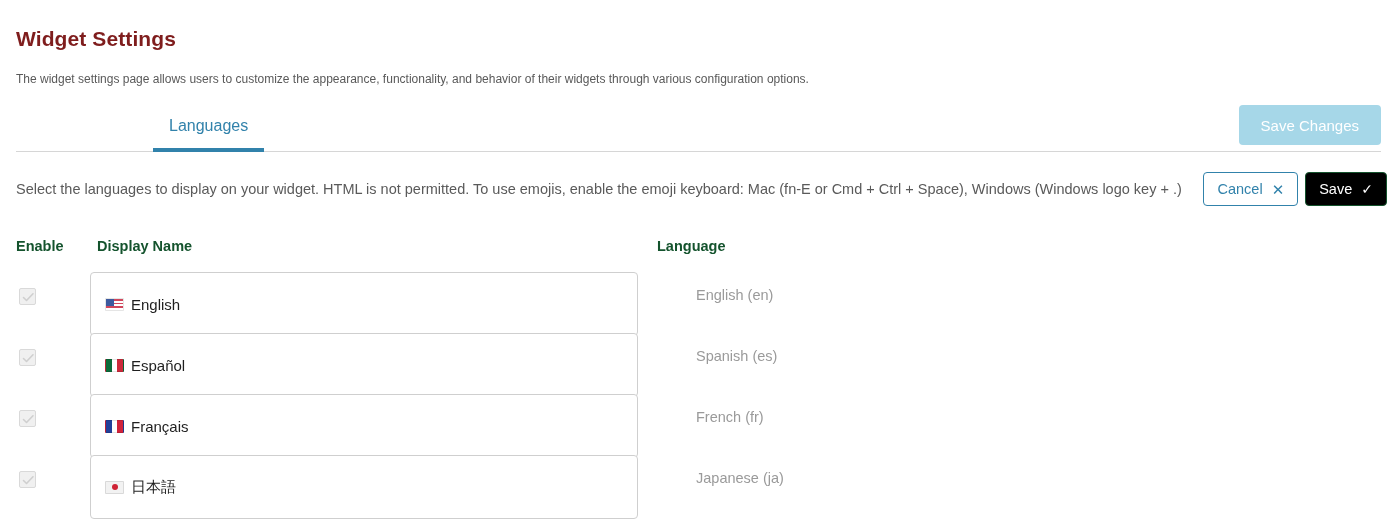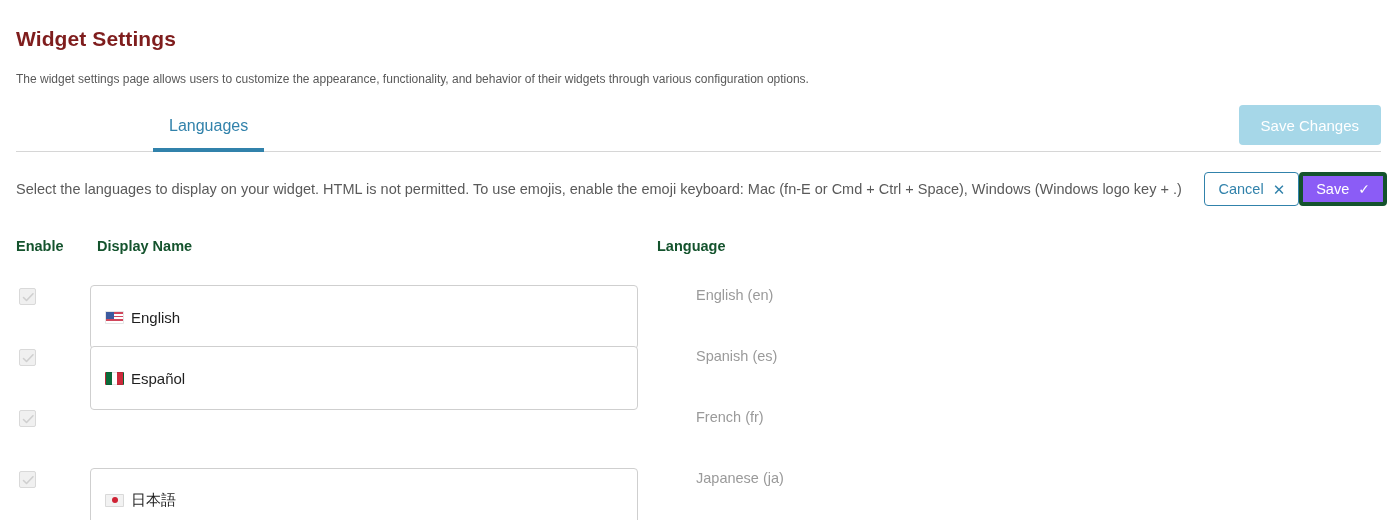--- a/index.html
+++ b/index.html
@@ -100,44 +100,44 @@
     font-size: 14.5px;
     color: #5a5a5a;
     white-space: nowrap;
   }
 
   .action-group {
     position: absolute;
     right: 10px;
     top: 172px;
     display: flex;
-    gap: 0;
+    gap: 7px;
     align-items: center;
   }
   .btn {
     height: 34px;
     border-radius: 4px;
     display: inline-flex;
     align-items: center;
     gap: 9px;
     padding: 0 13px;
     font-size: 14.5px;
     font-family: "Liberation Sans", sans-serif;
     cursor: pointer;
     line-height: 1;
   }
   .btn-cancel {
     background: #ffffff;
     color: #3182ab;
     border: 1px solid #3182ab;
   }
   .btn-save {
-    background: #8b5cf6;
+    background: #000000;
     color: #ffffff;
-    border: 4px solid #14532d;
+    border: 1px solid #14532d;
   }
   .btn .glyph { font-size: 15px; display: inline-block; }
   .btn-save .glyph { font-size: 14px; }
 
   
   .col-head {
     position: absolute;
     top: 238px;
     font-size: 14.5px;
     font-weight: 700;
@@ -171,21 +171,21 @@
   }
   .row-checkbox svg {
     position: absolute;
     left: 2px;
     top: 3px;
   }
 
   .row-input {
     position: absolute;
     left: 90px;
-    top: 13px;
+    top: 0;
     width: 548px;
     height: 64px;
     border: 1px solid #cfcfcf;
     border-radius: 4px;
     background: #ffffff;
     font-size: 15px;
     color: #1f1f1f;
     padding: 0 14px;
     font-family: "Liberation Sans", sans-serif;
     display: flex;
@@ -311,20 +311,24 @@
       </div>
       <div class="row-language">Spanish (es)</div>
     </div>
 
     <div class="row">
       <div class="row-checkbox">
         <svg width="13" height="11" viewBox="0 0 13 11">
           <path d="M1.5 5.5 L4.5 8.5 L11 1.8" fill="none" stroke="#cfcfcf" stroke-width="1.6" stroke-linecap="round" stroke-linejoin="round"></path>
         </svg>
       </div>
+      <div class="row-input">
+        <span class="flag flag-fr"></span>
+        <span class="dname">Français</span>
+      </div>
       <div class="row-language">French (fr)</div>
     </div>
 
     <div class="row">
       <div class="row-checkbox">
         <svg width="13" height="11" viewBox="0 0 13 11">
           <path d="M1.5 5.5 L4.5 8.5 L11 1.8" fill="none" stroke="#cfcfcf" stroke-width="1.6" stroke-linecap="round" stroke-linejoin="round"></path>
         </svg>
       </div>
       <div class="row-input">

